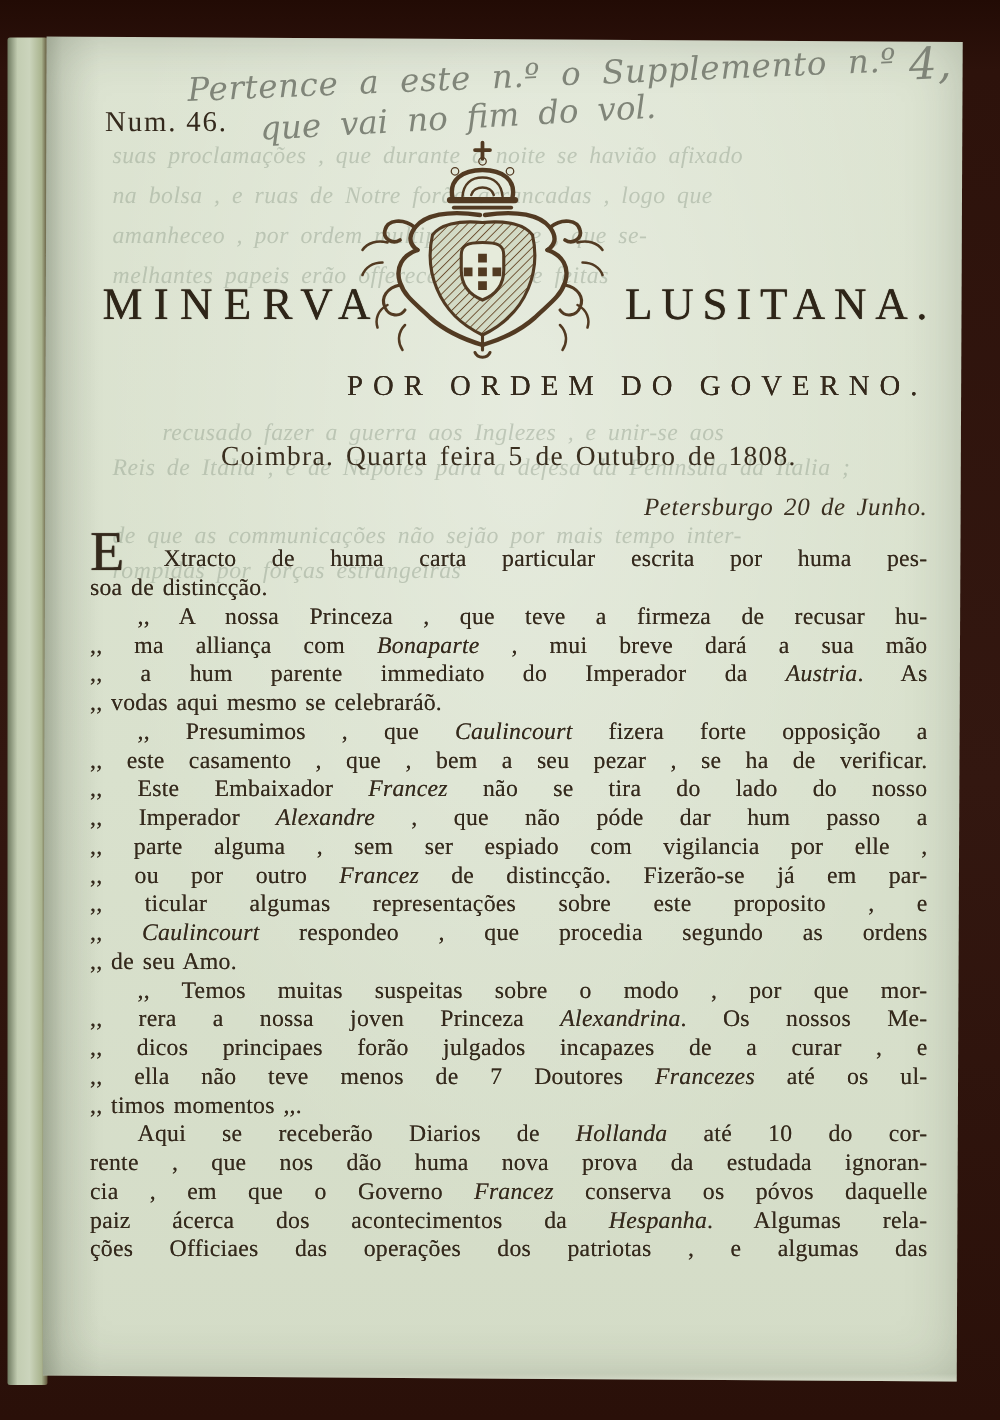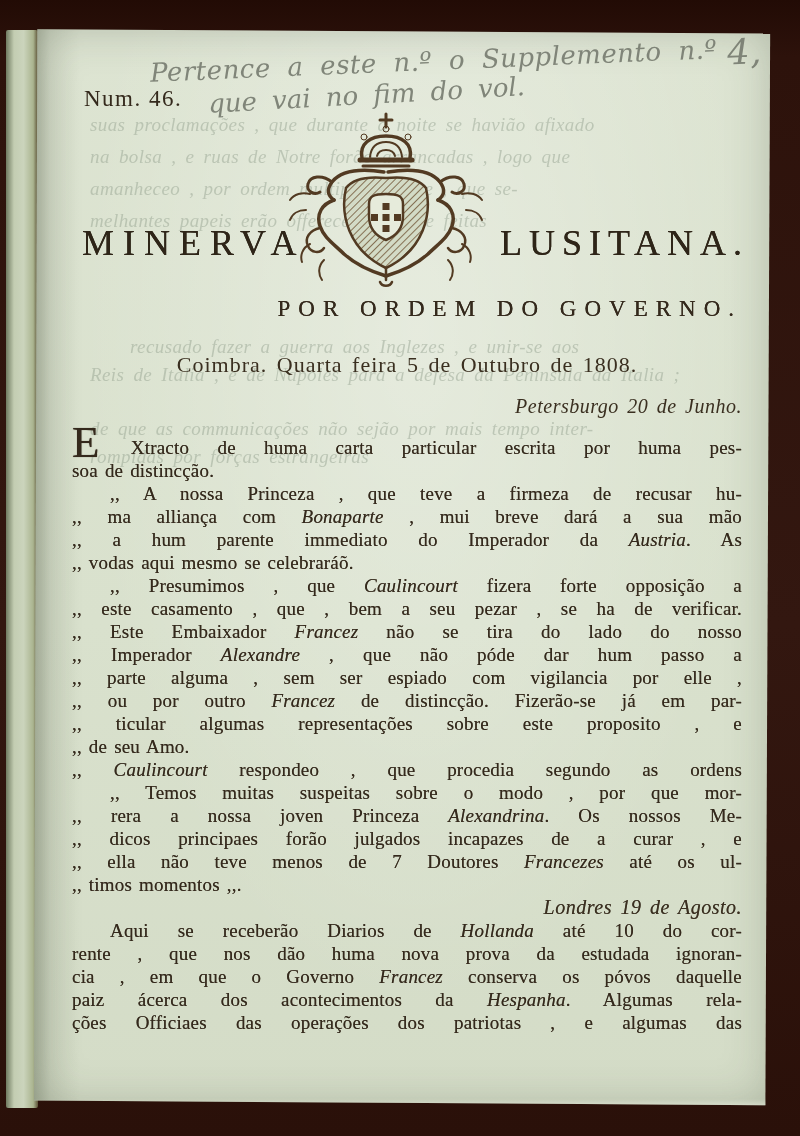--- a/index.html
+++ b/index.html
@@ -166,31 +166,30 @@
         <div class="line"><span class="">,, vodas aqui mesmo se celebraráõ.</span></div>
       </div>
     <div class="para">
         <div class="line just"><span class="">,, Presumimos , que </span><span class="it">Caulincourt</span><span class=""> fizera forte opposição a</span></div>
         <div class="line just"><span class="">,, este casamento , que , bem a seu pezar , se ha de verificar.</span></div>
         <div class="line just"><span class="">,, Este Embaixador </span><span class="it">Francez</span><span class=""> não se tira do lado do nosso</span></div>
         <div class="line just"><span class="">,, Imperador </span><span class="it">Alexandre</span><span class=""> , que não póde dar hum passo a</span></div>
         <div class="line just"><span class="">,, parte alguma , sem ser espiado com vigilancia por elle ,</span></div>
         <div class="line just"><span class="">,, ou por outro </span><span class="it">Francez</span><span class=""> de distincção. Fizerão-se já em par-</span></div>
         <div class="line just"><span class="">,, ticular algumas representações sobre este proposito , e</span></div>
+        <div class="line just"><span class="">,, </span><span class="it">Caulincourt</span><span class=""> respondeo , que procedia segundo as ordens</span></div>
         <div class="line"><span class="">,, de seu Amo.</span></div>
-        <div class="line just"><span class="">,, </span><span class="it">Caulincourt</span><span class=""> respondeo , que procedia segundo as ordens</span></div>
       </div>
     <div class="para">
         <div class="line just"><span class="">,, Temos muitas suspeitas sobre o modo , por que mor-</span></div>
         <div class="line just"><span class="">,, rera a nossa joven Princeza </span><span class="it">Alexandrina</span><span class="">. Os nossos Me-</span></div>
         <div class="line just"><span class="">,, dicos principaes forão julgados incapazes de a curar , e</span></div>
         <div class="line just"><span class="">,, ella não teve menos de 7 Doutores </span><span class="it">Francezes</span><span class=""> até os ul-</span></div>
         <div class="line"><span class="">,, timos momentos ,,.</span></div>
       </div>
-    <div class="sec-head sh2">Londres 19 de Agosto.</div>
     <div class="para">
         <div class="line just"><span class="">Aqui se receberão Diarios de </span><span class="it">Hollanda</span><span class=""> até 10 do cor-</span></div>
         <div class="line just"><span class="">rente , que nos dão huma nova prova da estudada ignoran-</span></div>
         <div class="line just"><span class="">cia , em que o Governo </span><span class="it">Francez</span><span class=""> conserva os póvos daquelle</span></div>
         <div class="line just"><span class="">paiz ácerca dos acontecimentos da </span><span class="it">Hespanha</span><span class="">. Algumas rela-</span></div>
         <div class="line just"><span class="">ções Officiaes das operações dos patriotas , e algumas das</span></div>
       </div>
   </div>
 
 </div>

